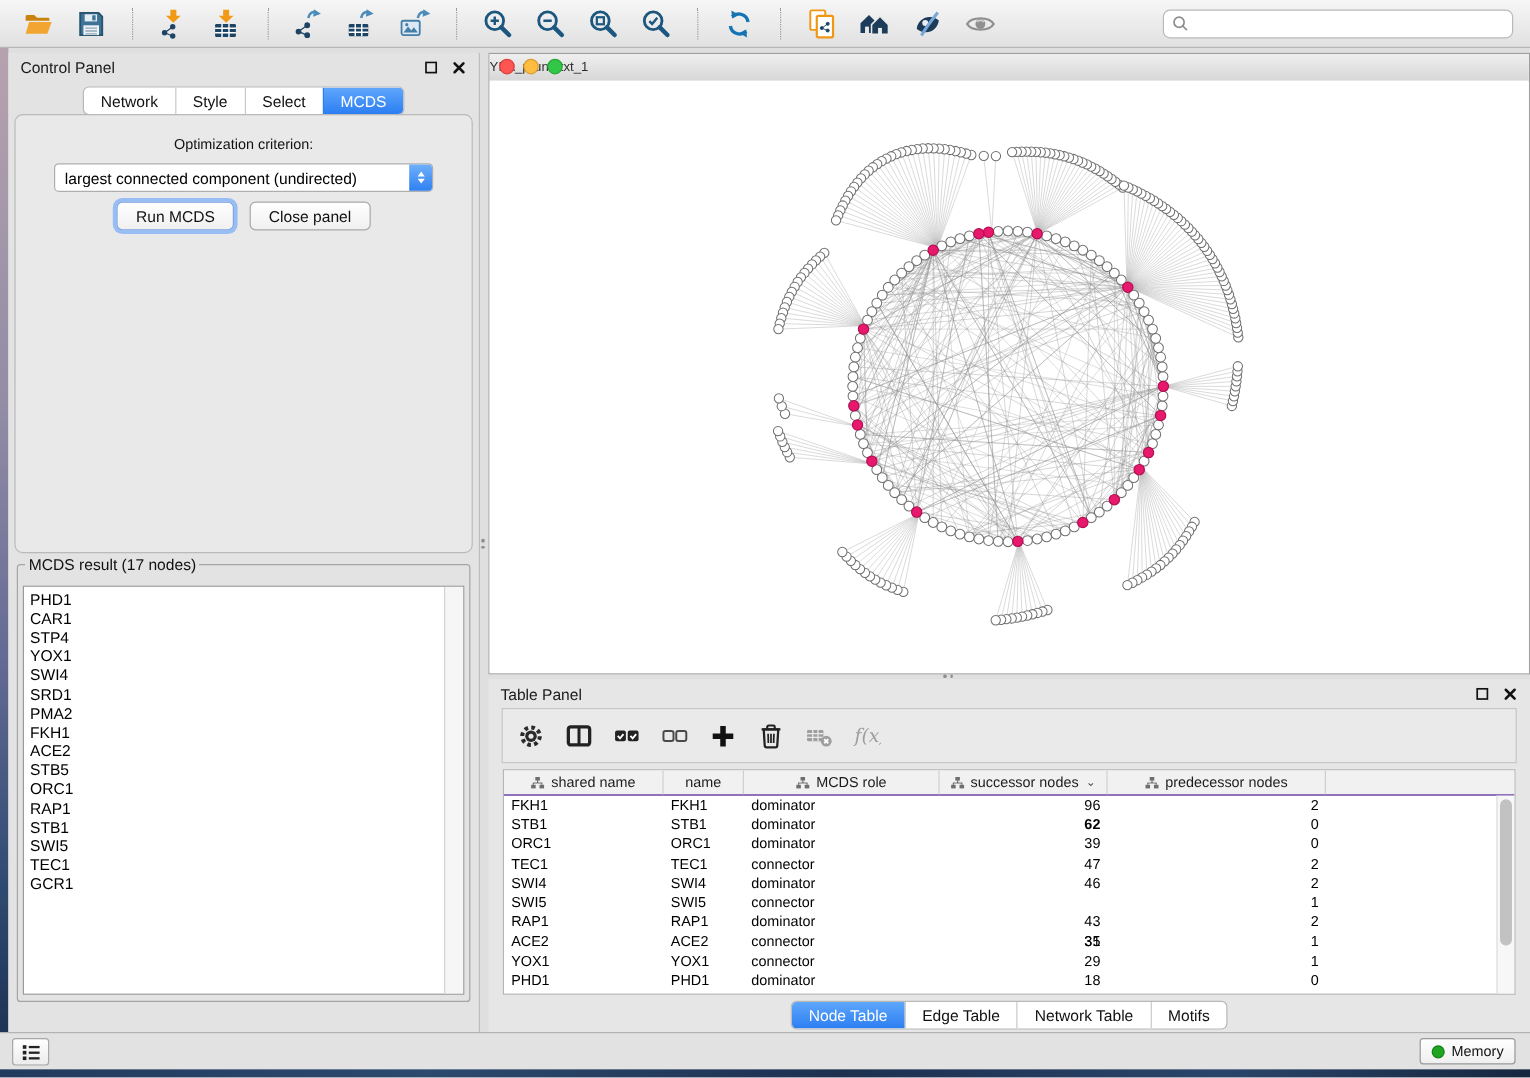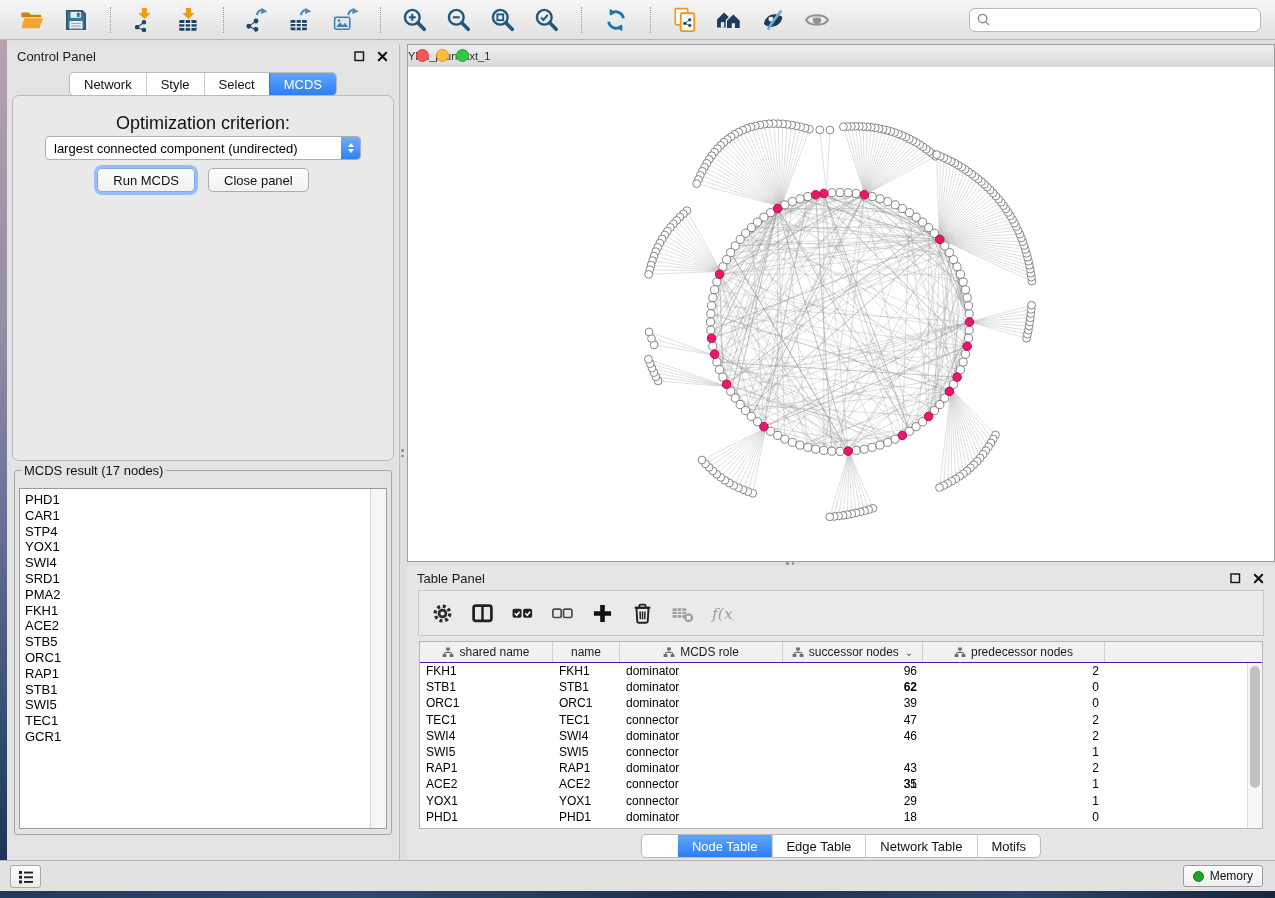--- a/index.html
+++ b/index.html
@@ -37,21 +37,21 @@
   .seg-item{display:flex;align-items:center;padding:0 14px;border-left:1px solid #c9c9c9;color:#111;}
   .seg-item:first-child{border-left:none;}
   .seg-item.active{background:linear-gradient(#5fa7fc,#2c7ef2);color:#fff;border-left-color:#2c7ef2;}
 
   
   #control-panel{position:absolute;left:7px;top:44px;width:393px;height:816px;background:#e3e3e3;
     border-right:1px solid #bdbdbd;box-sizing:border-box;}
   #cp-tabs{position:absolute;left:50%;transform:translateX(-50%);top:28px;}
   .cp-inner{position:absolute;left:5px;right:5px;top:51px;height:364px;background:#e9e9e9;
     border:1px solid #b9b9b9;border-radius:7px;}
-  .opt-label{text-align:center;margin-top:17px;font-size:18px;color:#111;}
+  .opt-label{text-align:center;margin-top:17px;font-size:12px;color:#111;}
   .dropdown{position:absolute;left:32px;right:32px;top:40px;height:22px;background:#fff;
     border:1px solid #aeaeae;border-radius:4px;display:flex;align-items:center;font-size:13px;}
   .dropdown .val{flex:1;padding-left:8px;white-space:nowrap;overflow:hidden;}
   .stepper{width:19px;align-self:stretch;border-radius:0 3px 3px 0;
     background:linear-gradient(#6fb0fb,#2f80f1);display:flex;flex-direction:column;
     align-items:center;justify-content:center;gap:2px;}
   .stepper .up{width:0;height:0;border-left:3.5px solid transparent;border-right:3.5px solid transparent;
     border-bottom:4.5px solid #fff;}
   .stepper .dn{width:0;height:0;border-left:3.5px solid transparent;border-right:3.5px solid transparent;
     border-top:4.5px solid #fff;}
@@ -96,21 +96,21 @@
   .th{display:flex;align-items:center;justify-content:center;gap:5px;
     border-right:1px solid #cfcfcf;box-sizing:border-box;height:20px;flex:none;}
   .th svg{width:12px;height:11px;flex:none;}
   .th .chev{color:#555;font-size:10px;margin-left:1px;}
   .tr{display:flex;height:16.2px;font-size:12px;color:#000;align-items:center;}
   .td{box-sizing:border-box;padding:0 6px;white-space:nowrap;overflow:hidden;flex:none;}
   .td.r{text-align:right;}
   .tscroll{position:absolute;top:21px;right:0;bottom:0;width:14px;background:#f7f7f7;
     border-left:1px solid #ddd;}
   .tthumb{position:absolute;left:2px;right:2px;top:3px;height:122px;background:#c2c2c2;border-radius:5px;}
-  #table-tabs{position:absolute;left:50%;transform:translateX(-50%);top:268px;padding-left:36px;}
+  #table-tabs{position:absolute;left:50%;transform:translateX(-50%);top:268px;}
 
   
   #status-bar{position:absolute;left:0;top:860px;width:1275px;height:31px;background:#e2e2e2;
     border-top:1px solid #b2b2b2;box-sizing:border-box;}
   .list-btn{position:absolute;left:10px;top:4px;width:31px;height:23px;
     background:linear-gradient(#fff,#ececec);border:1px solid #a8a8a8;border-radius:3px;
     display:flex;align-items:center;justify-content:center;padding:0;}
   .list-btn svg{width:16px;height:16px;}
   .memory-btn{position:absolute;right:12px;top:4px;height:22px;
     background:linear-gradient(#fff,#efefef);border:1px solid #9b9b9b;border-radius:3px;

